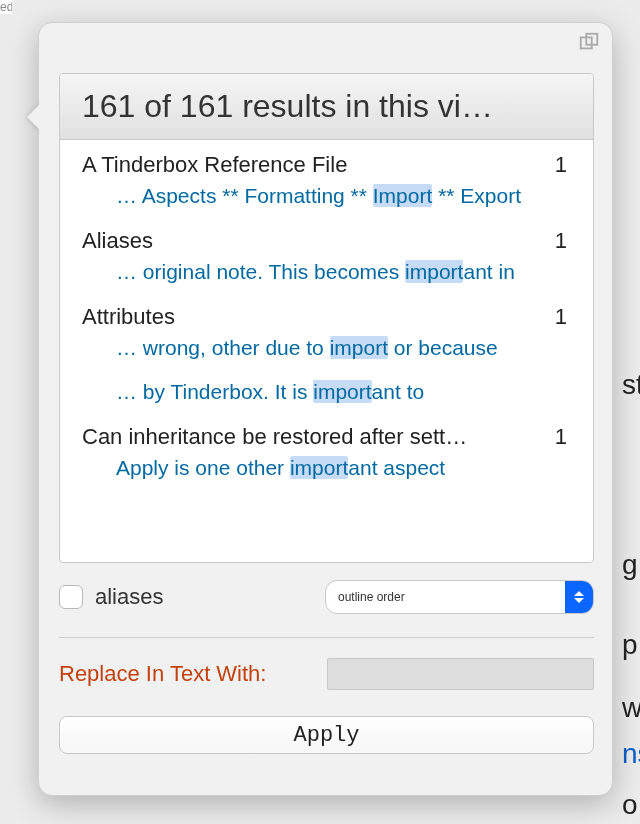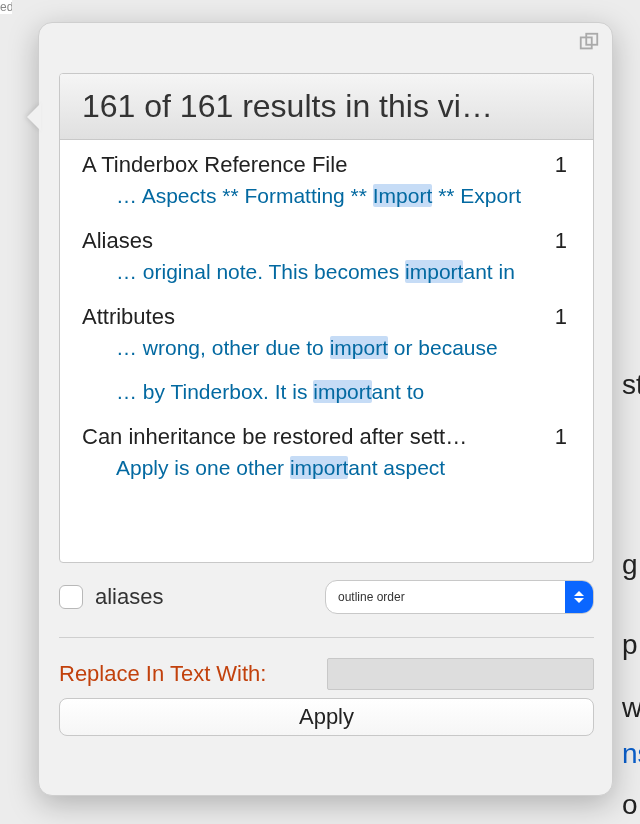--- a/index.html
+++ b/index.html
@@ -218,31 +218,32 @@
     flex: 0 0 268px;
   }
   .replace-input {
     flex: 1;
     height: 32px;
     background: #ddd;
     border: 1px solid #c8c8c8;
     border-radius: 2px;
   }
   .apply-btn {
-    margin-top: 4px;
+    margin-top: 22px;
     width: 100%;
     height: 38px;
     background: linear-gradient(#ffffff, #f6f6f6);
     border: 1px solid #c8c8c8;
     border-radius: 8px;
     display: flex;
     align-items: center;
     justify-content: center;
     font-size: 22px;
     color: #222;
+    font-family: Liberation Mono, monospace;
   }
 </style>
 </head>
 <body>
 
 <div class="bg-fragment-left">ed</div>
 <div class="bg-fragment-right">
   <div style="color:#222">st</div>
   <div style="color:#222;margin-top:110px">g</div>
   <div style="color:#222">p</div>

